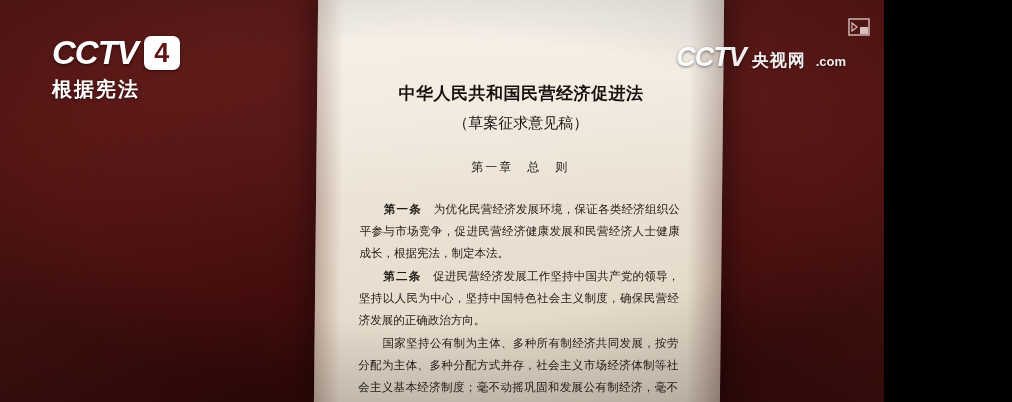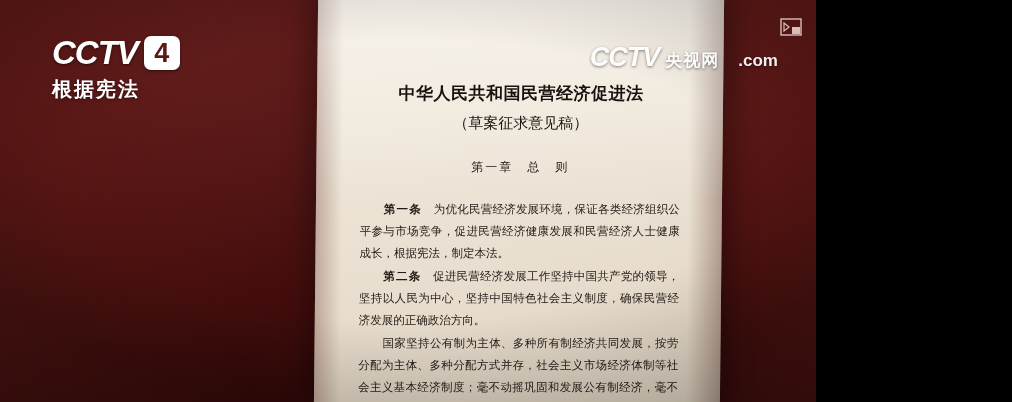--- a/index.html
+++ b/index.html
@@ -2,21 +2,21 @@
 <html><head>
 <meta charset="utf-8">
 <style>
   html, body {
     margin: 0;
     padding: 0;
     background: #000;
   }
   #frame {
     position: relative;
-    width: 816px;
+    width: 884px;
     height: 402px;
     overflow: hidden;
     font-family: "Liberation Sans", sans-serif;
     background: #5a1a18;
   }
   
   .bg {
     position: absolute;
     inset: 0;
     background:
@@ -182,28 +182,28 @@
     font-family: "DejaVu Sans", sans-serif;
     font-weight: bold;
     font-size: 17px;
     letter-spacing: 1px;
     color: #ffffff;
     text-shadow: 0 1px 3px rgba(0,0,0,0.5);
   }
   .logo-right .lr-com {
     font-family: "Liberation Sans", sans-serif;
     font-weight: bold;
-    font-size: 17px;
+    font-size: 13px;
     color: #ffffff;
     text-shadow: 0 1px 3px rgba(0,0,0,0.5);
   }
   .logo-right-stack {
     display: flex;
     align-items: baseline;
-    gap: 19px;
+    gap: 10px;
   }
   
   .corner-icon {
     position: absolute;
     right: 14px;
     top: 18px;
     width: 22px;
     height: 18px;
     opacity: 0.85;
   }

